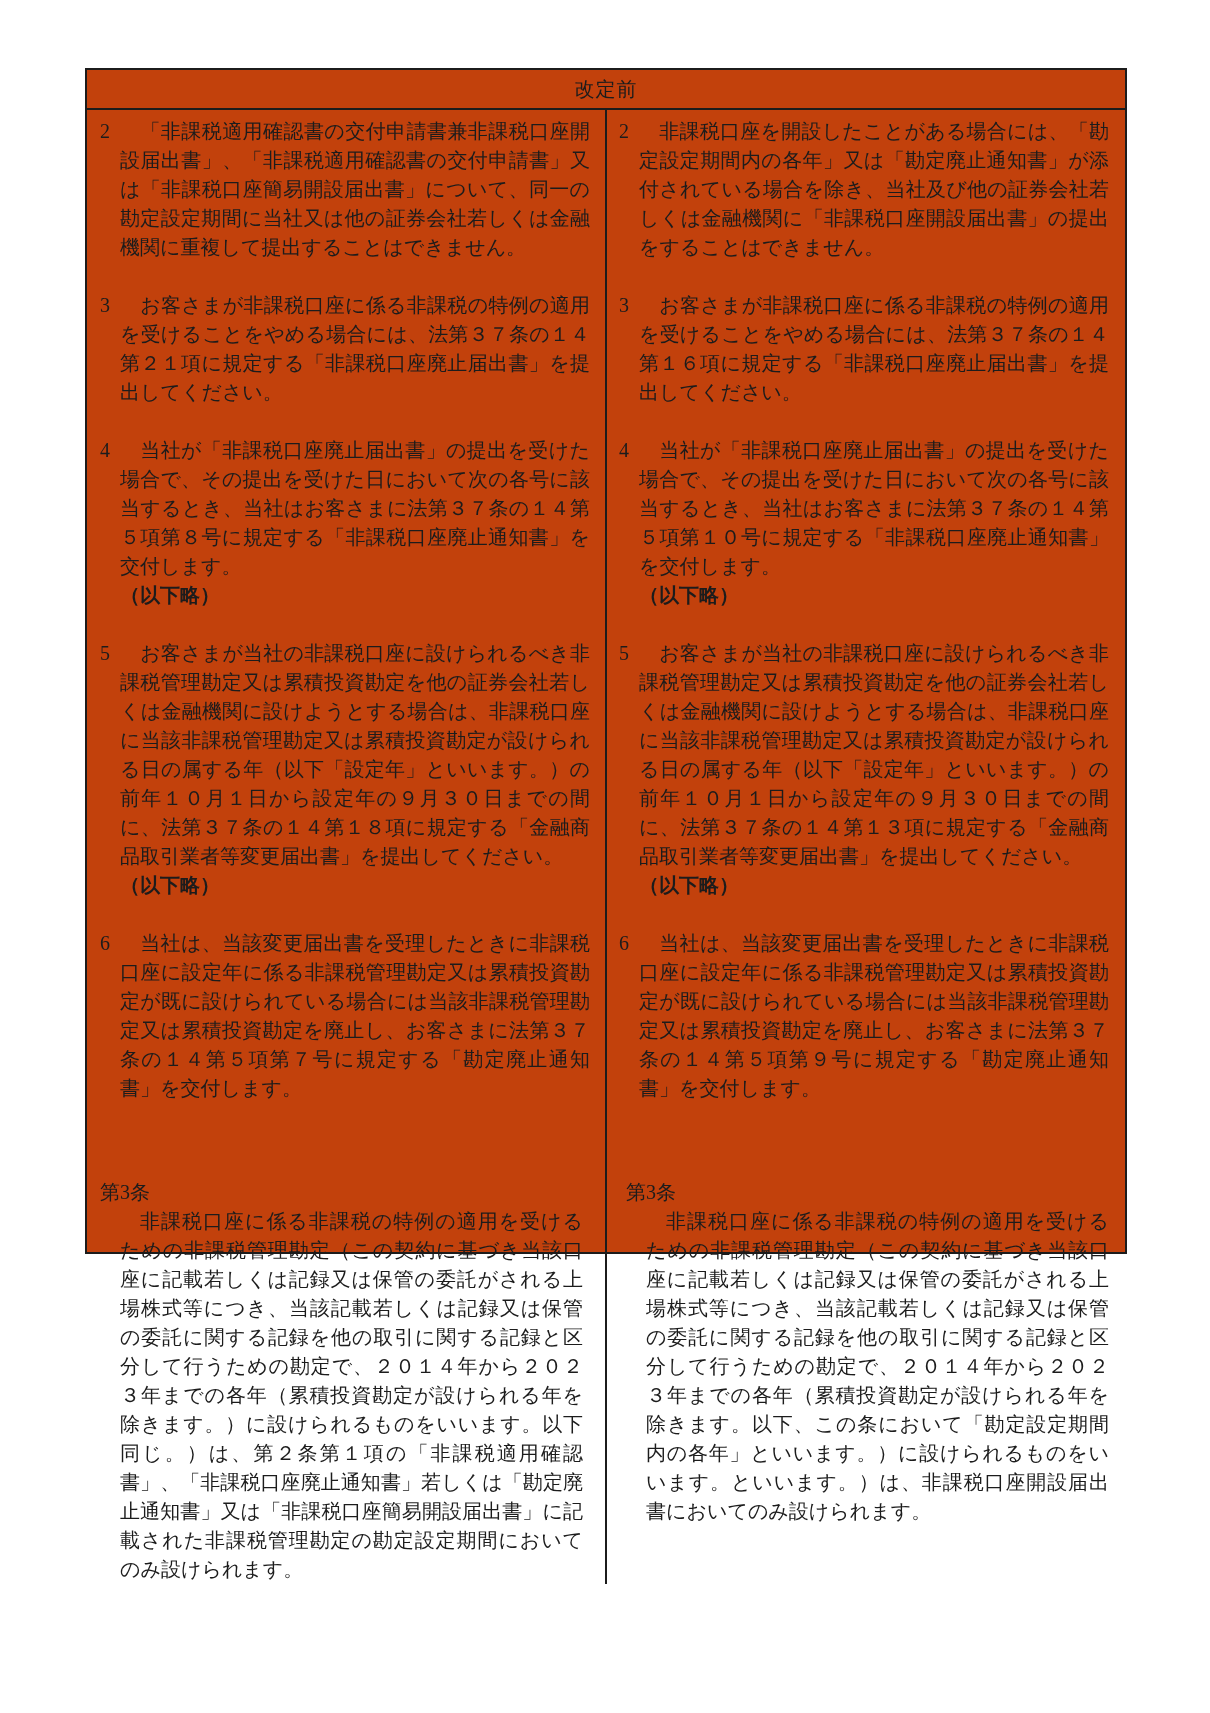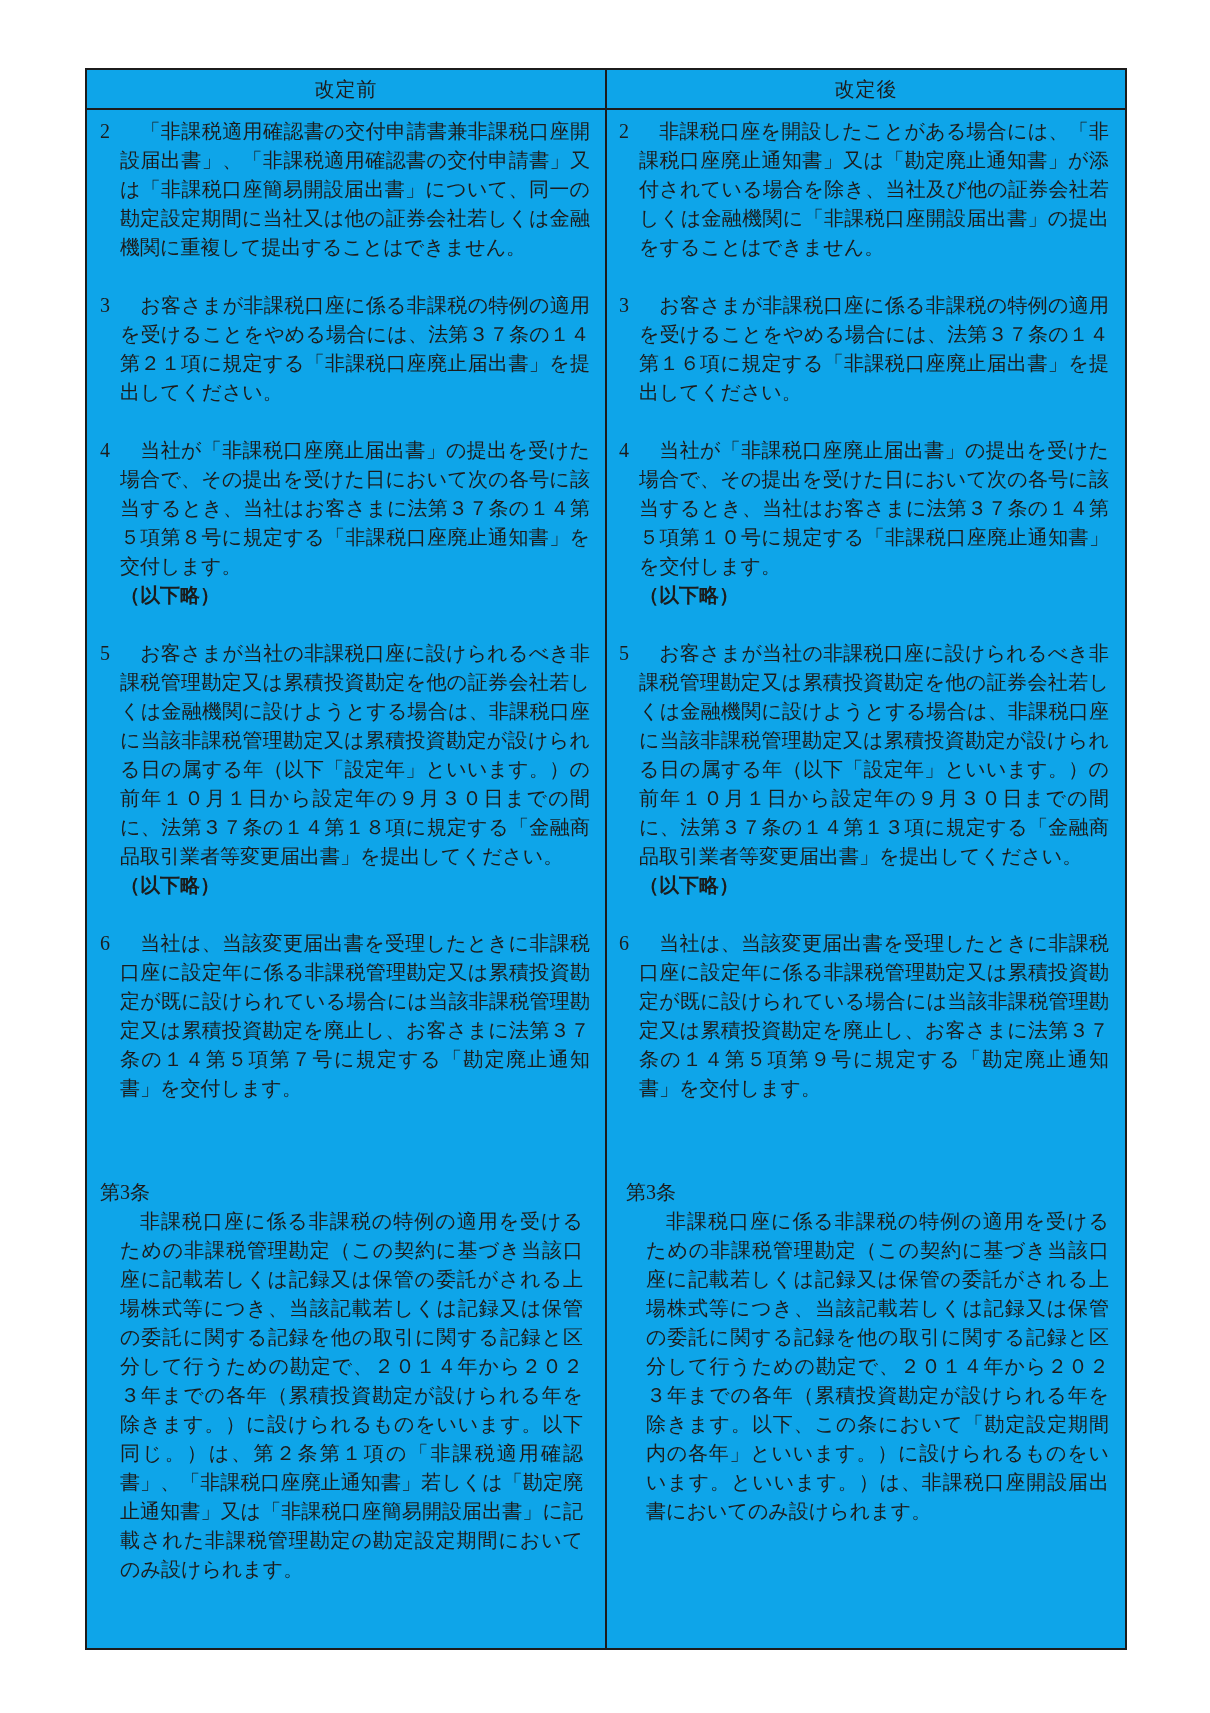--- a/index.html
+++ b/index.html
@@ -2,22 +2,22 @@
 <html><head>
 <meta charset="utf-8">
 <style>
   html,body{margin:0;padding:0;}
   body{
     width:1210px;height:1713px;position:relative;background:#ffffff;
     font-family:"Liberation Serif","DejaVu Serif",serif;
     color:#1c1c1c;
   }
   .rev-table{
-    position:absolute;left:85px;top:68px;width:1042px;height:1582px;
-    border:2px solid #1c1c1c;background:#0ea5e9;
+    position:absolute;left:85px;top:68px;width:1042px;height:1186px;
+    border:2px solid #1c1c1c;background:#c2410c;
     display:flex;flex-direction:column;box-sizing:border-box;
   }
   .thead{display:flex;border-bottom:2px solid #1c1c1c;}
   .th{
     flex:1;text-align:center;font-size:20px;line-height:26px;
     padding:6px 0 6px;letter-spacing:1px;box-sizing:border-box;
   }
   .th + .th{border-left:2px solid #1c1c1c;}
   .tbody{flex:1;position:relative;padding-top:7px;}
   .tbody::after{
@@ -38,29 +38,28 @@
   p.body{padding-left:20px;text-indent:20px;}
   .num{display:inline-block;width:40px;text-indent:0;}
   .u{text-underline-offset:5px;text-decoration-thickness:1.5px;}
 </style>
 </head>
 <body>
 
 <div class="rev-table">
   <div class="thead">
     <div class="th">改定前</div>
-    <div class="th">改定後</div>
   </div>
   <div class="tbody" id="tbody">
       <div class="t-row">
         <div class="t-cell">
           <p class="item"><span class="num">2</span><span class="u">「非課税適用確認書の交付申請書兼非課税口座開設届出書」、「非課税適用確認書の交付申請書」又は「非課税口座簡易開設届出書」について、同一の勘定設定期間に当社又は他の証券会社若しくは金融機関に重複して提出することはできません。</span></p>
         </div>
         <div class="t-cell">
-          <p class="item"><span class="num">2</span><span class="u">非課税口座を開設したことがある場合には、「非課税口座廃止通知書」又は「勘定廃止通知書」が添付されている場合を除き、当社及び他の証券会社若しくは金融機関に「非課税口座開設届出書」の提出をすることはできません。</span></p>
+          <p class="item"><span class="num">2</span><span class="u">非課税口座を開設したことがある場合には、「勘定設定期間内の各年」又は「勘定廃止通知書」が添付されている場合を除き、当社及び他の証券会社若しくは金融機関に「非課税口座開設届出書」の提出をすることはできません。</span></p>
         </div>
       </div>
       <div class="t-row">
         <div class="t-cell">
           <p class="item"><span class="num">3</span><span>お客さまが非課税口座に係る非課税の特例の適用を受けることをやめる場合には、法第３７条の１４</span><span class="u">第２１項</span><span>に規定する「非課税口座廃止届出書」を提出してください。</span></p>
         </div>
         <div class="t-cell">
           <p class="item"><span class="num">3</span><span>お客さまが非課税口座に係る非課税の特例の適用を受けることをやめる場合には、法第３７条の１４</span><span class="u">第１６項</span><span>に規定する「非課税口座廃止届出書」を提出してください。</span></p>
         </div>
       </div>

